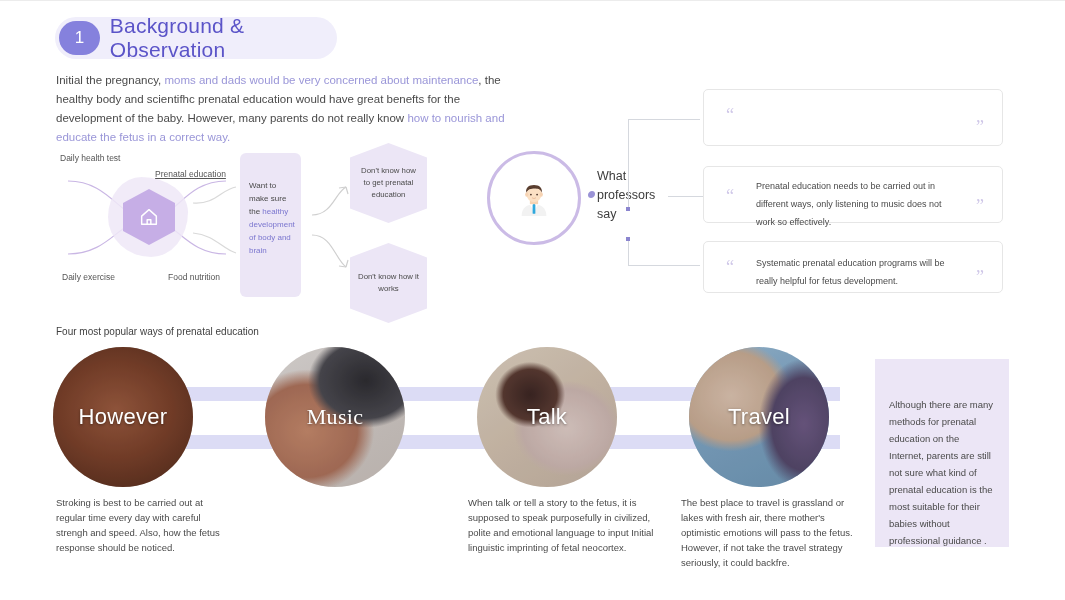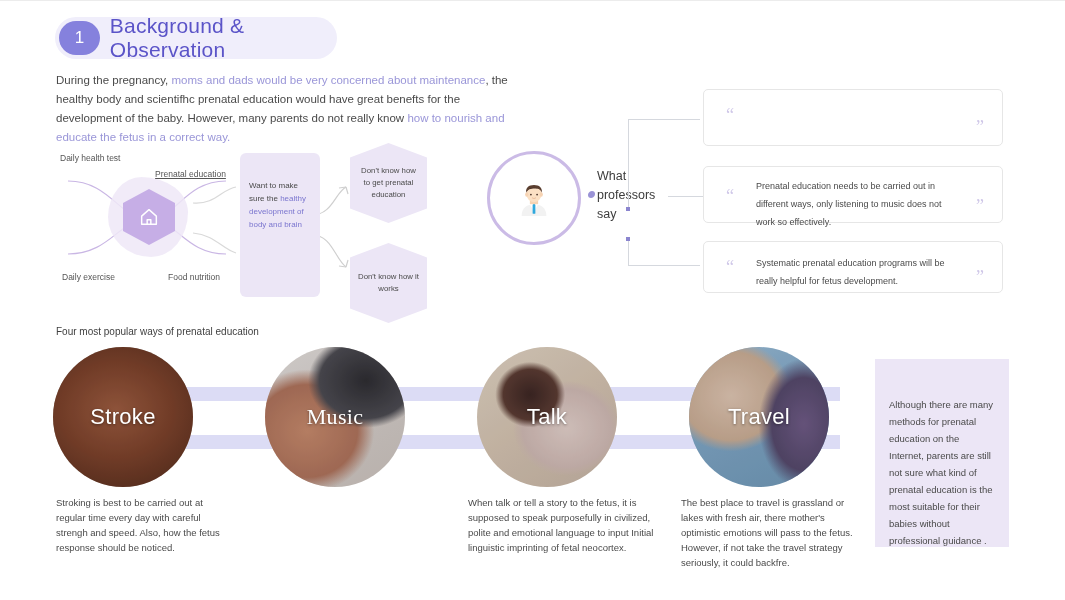--- a/index.html
+++ b/index.html
@@ -67,21 +67,21 @@
     background:#ece6f6;
     clip-path:polygon(50% 0%,100% 18%,100% 82%,50% 100%,0% 82%,0% 18%);
     display:flex;align-items:center;justify-content:center;
     text-align:center;font-size:7.8px;line-height:12px;color:#4a4a4a;
     padding:0 7px;box-sizing:border-box;
   }
   .hex-a{left:300px;top:2px;height:80px;}
   .hex-b{left:300px;top:102px;height:80px;}
 
   .wantcard{
-    position:absolute;left:190px;top:12px;width:80px;height:144px;
+    position:absolute;left:190px;top:12px;width:61px;height:144px;
     background:#ece6f6;border-radius:6px;
     font-size:8px;line-height:13px;color:#4a4a4a;
     padding:26px 9px 0 9px;box-sizing:border-box;
   }
   .wantcard .hl2{color:#7b76cf;}
 
   
   .portrait{
     position:absolute;left:487px;top:150px;width:88px;height:88px;
     border-radius:50%;border:3px solid #cbbbe6;background:#ffffff;
@@ -190,21 +190,21 @@
 <body>
 
 <div class="page">
 
   <div class="header">
     <div class="badge">1</div>
     <div class="header-title">Background &amp; Observation</div>
   </div>
 
   <div class="intro">
-    <span>During the pregnancy, </span><span class="hl">moms and dads would be very concerned about maintenance</span><span>, the healthy body and scientifhc prenatal education would have great benefts for the development of the baby. However, many parents do not really know </span><span class="hl">how to nourish and educate the fetus in a correct way.</span>
+    <span>Initial the pregnancy, </span><span class="hl">moms and dads would be very concerned about maintenance</span><span>, the healthy body and scientifhc prenatal education would have great benefts for the development of the baby. However, many parents do not really know </span><span class="hl">how to nourish and educate the fetus in a correct way.</span>
   </div>
 
   <div class="diagram">
 
     <div class="d-label lbl-health">Daily health test</div>
     <div class="d-label lbl-prenatal">Prenatal education</div>
     <div class="d-label lbl-exercise">Daily exercise</div>
     <div class="d-label lbl-food">Food nutrition</div>
 
     <svg width="440" height="175" style="position:absolute;left:0;top:0;">
@@ -286,21 +286,21 @@
   <div class="caption">Four most popular ways of prenatal education</div>
 
   <div class="band band1"></div>
   <div class="band band2"></div>
 
   <div class="circle c1">
     <div class="photo" style="background:
         radial-gradient(ellipse 70% 60% at 45% 45%, #9d5b3d 0%, #7d4128 55%, #5c2f1c 100%),
         linear-gradient(160deg,#cfd2cf 0%,#b9bcb8 40%,#e8e6e2 100%);"></div>
     <div class="veil"></div>
-    <div class="cap">Stroke</div>
+    <div class="cap">However</div>
   </div>
 
   <div class="circle c2">
     <div class="photo" style="background:
         radial-gradient(ellipse 55% 45% at 72% 24%, #2b2b2f 0%, #4a4a50 60%, rgba(0,0,0,0) 75%),
         radial-gradient(ellipse 60% 55% at 30% 60%, #c98b6b 0%, #b0735a 60%, rgba(0,0,0,0) 80%),
         linear-gradient(150deg,#e8e4e0 0%,#d8d2cd 45%,#cfc7c0 100%);"></div>
     <div class="veil"></div>
     <div class="cap">Music</div>
   </div>

